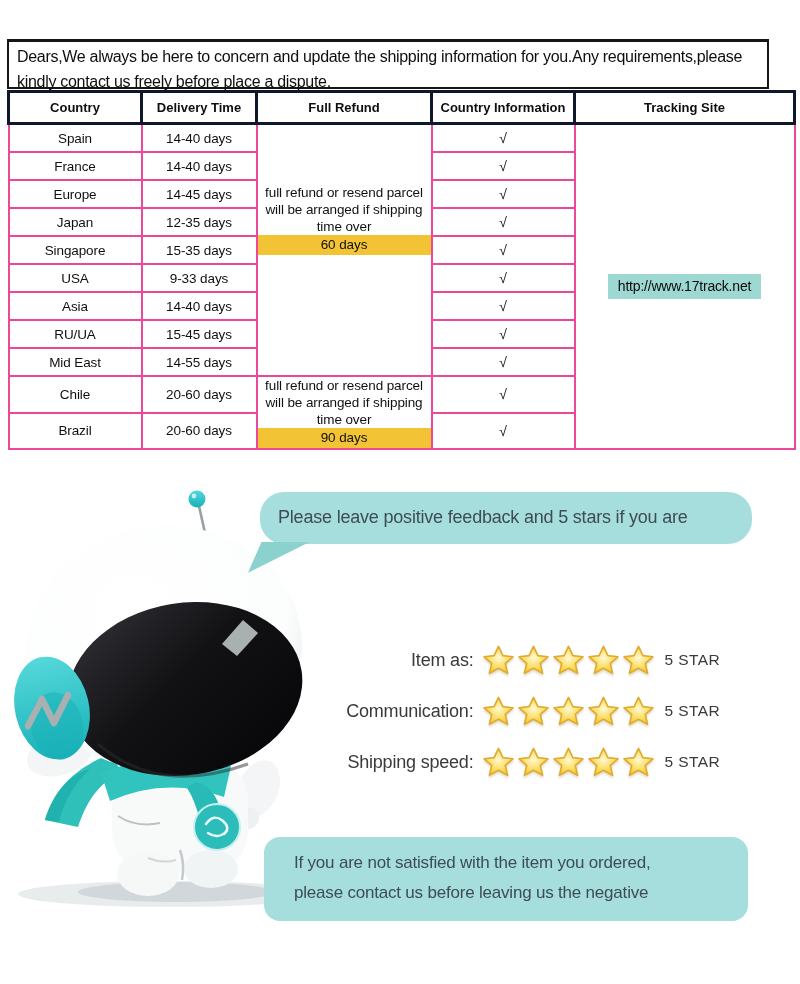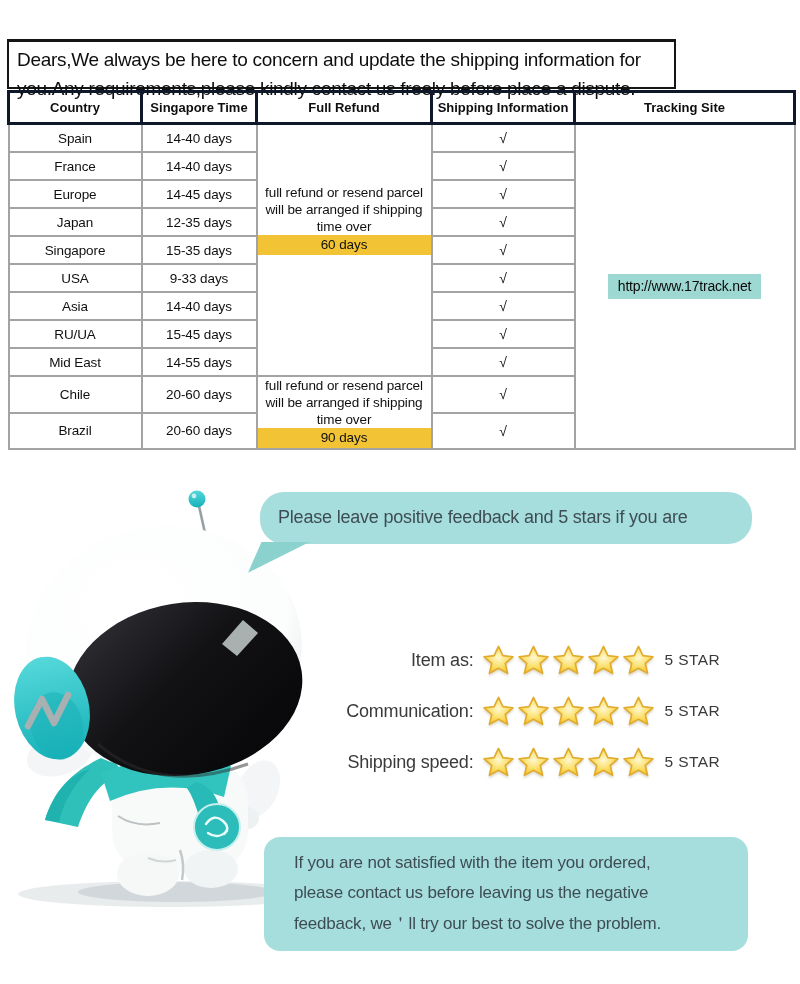--- a/index.html
+++ b/index.html
@@ -2,34 +2,34 @@
 <html style="--bubble: #a6dedd; --tail: #8bd1ce; --site-teal: #9ed8d3; --yellow: #f2c335;"><head>
 <meta charset="utf-8">
 <style>
   html,body{margin:0;padding:0;background:#ffffff;}
   .page{
     position:relative;width:800px;height:984px;background:#fff;overflow:hidden;
     font-family:"Liberation Sans", sans-serif;color:#111;
   }
   
   .notice-box{
-    position:absolute;left:7px;top:39px;width:669px;height:50px;box-sizing:border-box;
+    position:absolute;left:7px;top:39px;width:762px;height:50px;box-sizing:border-box;
     border:2px solid #151515;border-top-width:3px;
-    padding:3px 10px 0 8px;font-size:19px;letter-spacing:-0.3px;line-height:1.55;color:#0e0e0e;
+    padding:3px 10px 0 8px;font-size:16px;letter-spacing:-0.3px;line-height:1.55;color:#0e0e0e;
   }
   
   table.ship{
     position:absolute;left:7px;top:90px;width:786px;border-collapse:collapse;table-layout:fixed;
   }
   table.ship th{
     border:3px solid #0f172a;height:29px;font-size:13px;font-weight:bold;color:#0e0e0e;
     text-align:center;padding:0;
   }
   table.ship td{
-    border:2px solid #a3a3a3;height:26px;font-size:13.5px;color:#101010;
+    border:2px solid #ec4899;height:26px;font-size:13.5px;color:#101010;
     text-align:center;padding:0;letter-spacing:-0.1px;
   }
   td.refund-cell{
     text-align:left;vertical-align:middle;padding:0 4px 0 6px;
     font-size:12.5px;letter-spacing:-0.35px;line-height:17px;
   }
   td.refund-cell .cell-lines span{display:block;white-space:nowrap;}
   td.refund-cell.shift-up .cell-lines{margin-bottom:62px;}
   .hl{
     display:inline;background:var(--yellow,#f2c335);padding:1px 4px 2px 4px;white-space:nowrap;
@@ -108,23 +108,23 @@
     <colgroup>
       <col style="width:133px">
         <col style="width:115px">
         <col style="width:175px">
       <col style="width:143px">
         <col style="width:220px">
     </colgroup>
     <thead>
       <tr>
         <th>Country</th>
-        <th>Singapore Time</th>
+        <th>Delivery Time</th>
         <th>Full Refund</th>
-        <th>Shipping Information</th>
+        <th>Country Information</th>
         <th>Tracking Site</th>
       </tr>
     </thead>
     <tbody>
         <tr>
           <td>Spain</td>
           <td>14-40 days</td>
           <td class="refund-cell shift-up" rowspan="9">
             <div class="cell-lines">
               <span>full refund or resend parcel</span>
@@ -311,16 +311,15 @@
             <use href="#star-symbol"></use>
           </svg>
         </span>
         <span class="rating-suffix">5 STAR</span>
       </div>
     </div>
 
   <div class="footer-note">
     <span class="line">If you are not satisfied with the item you ordered,</span>
     <span class="line">please contact us before leaving us the negative</span>
-    <span class="line">feedback, we＇ll try our best to solve the problem.</span>
   </div>
 
 </div>
 
 </body></html>

